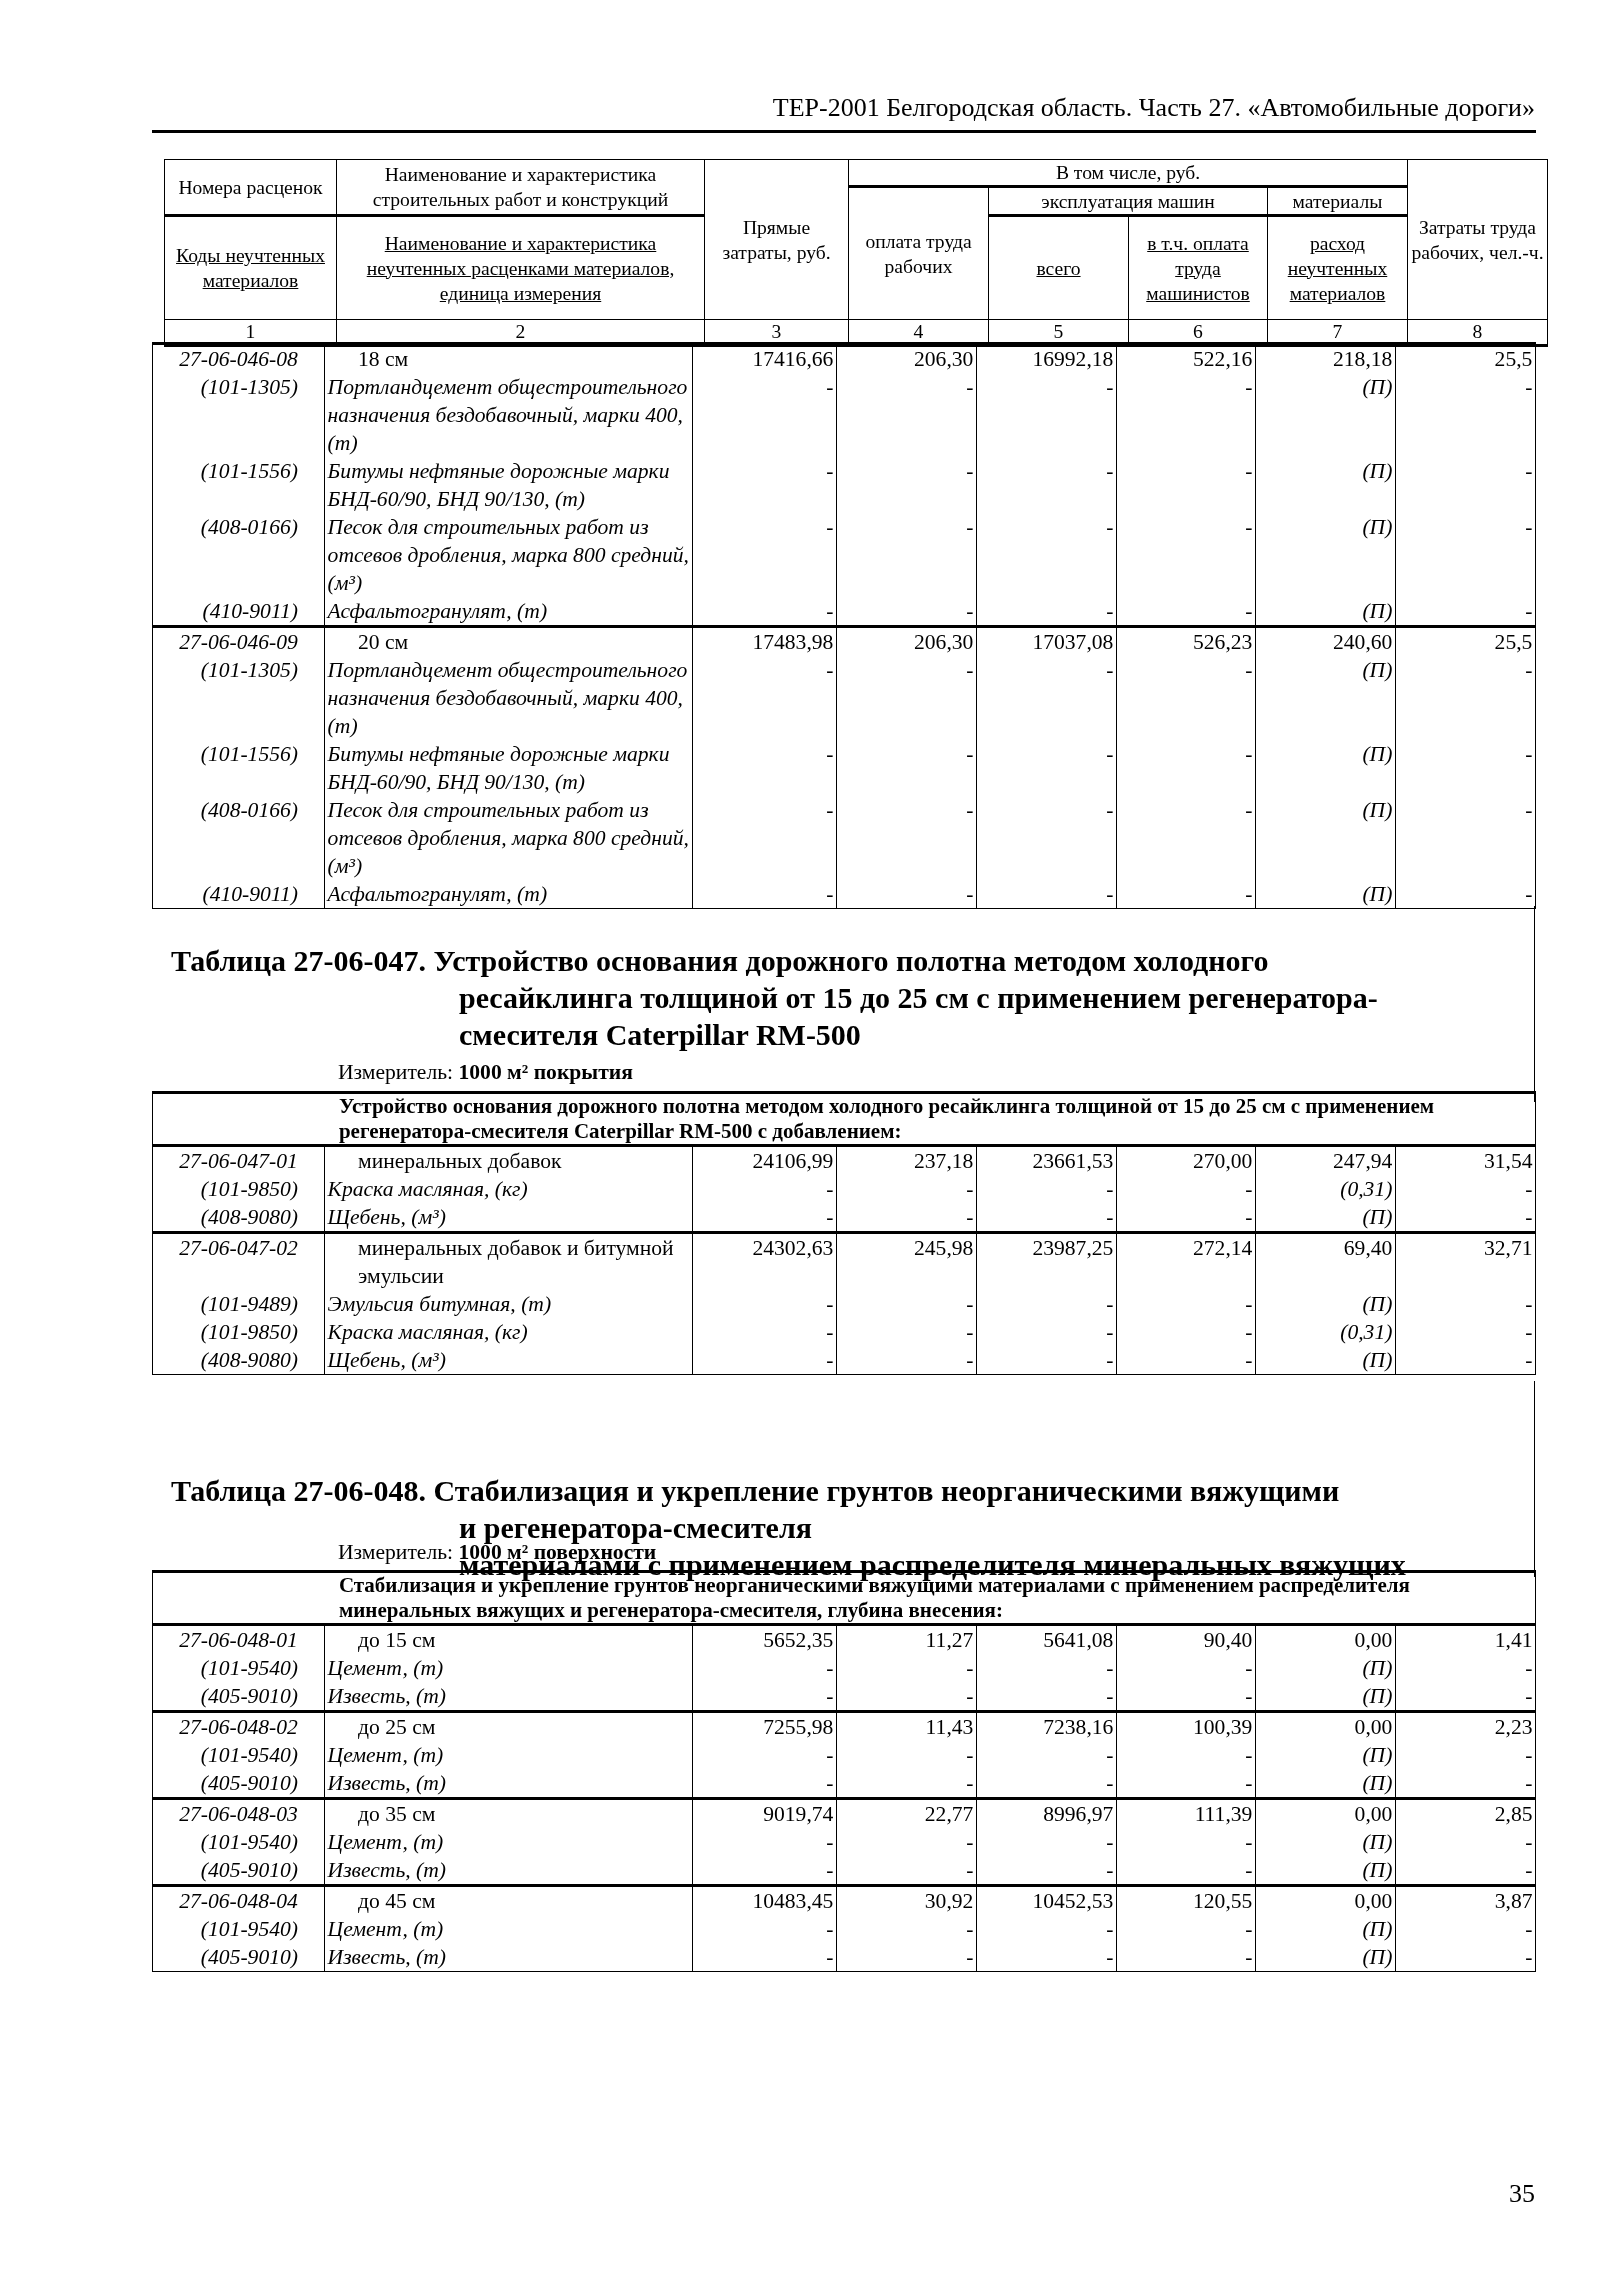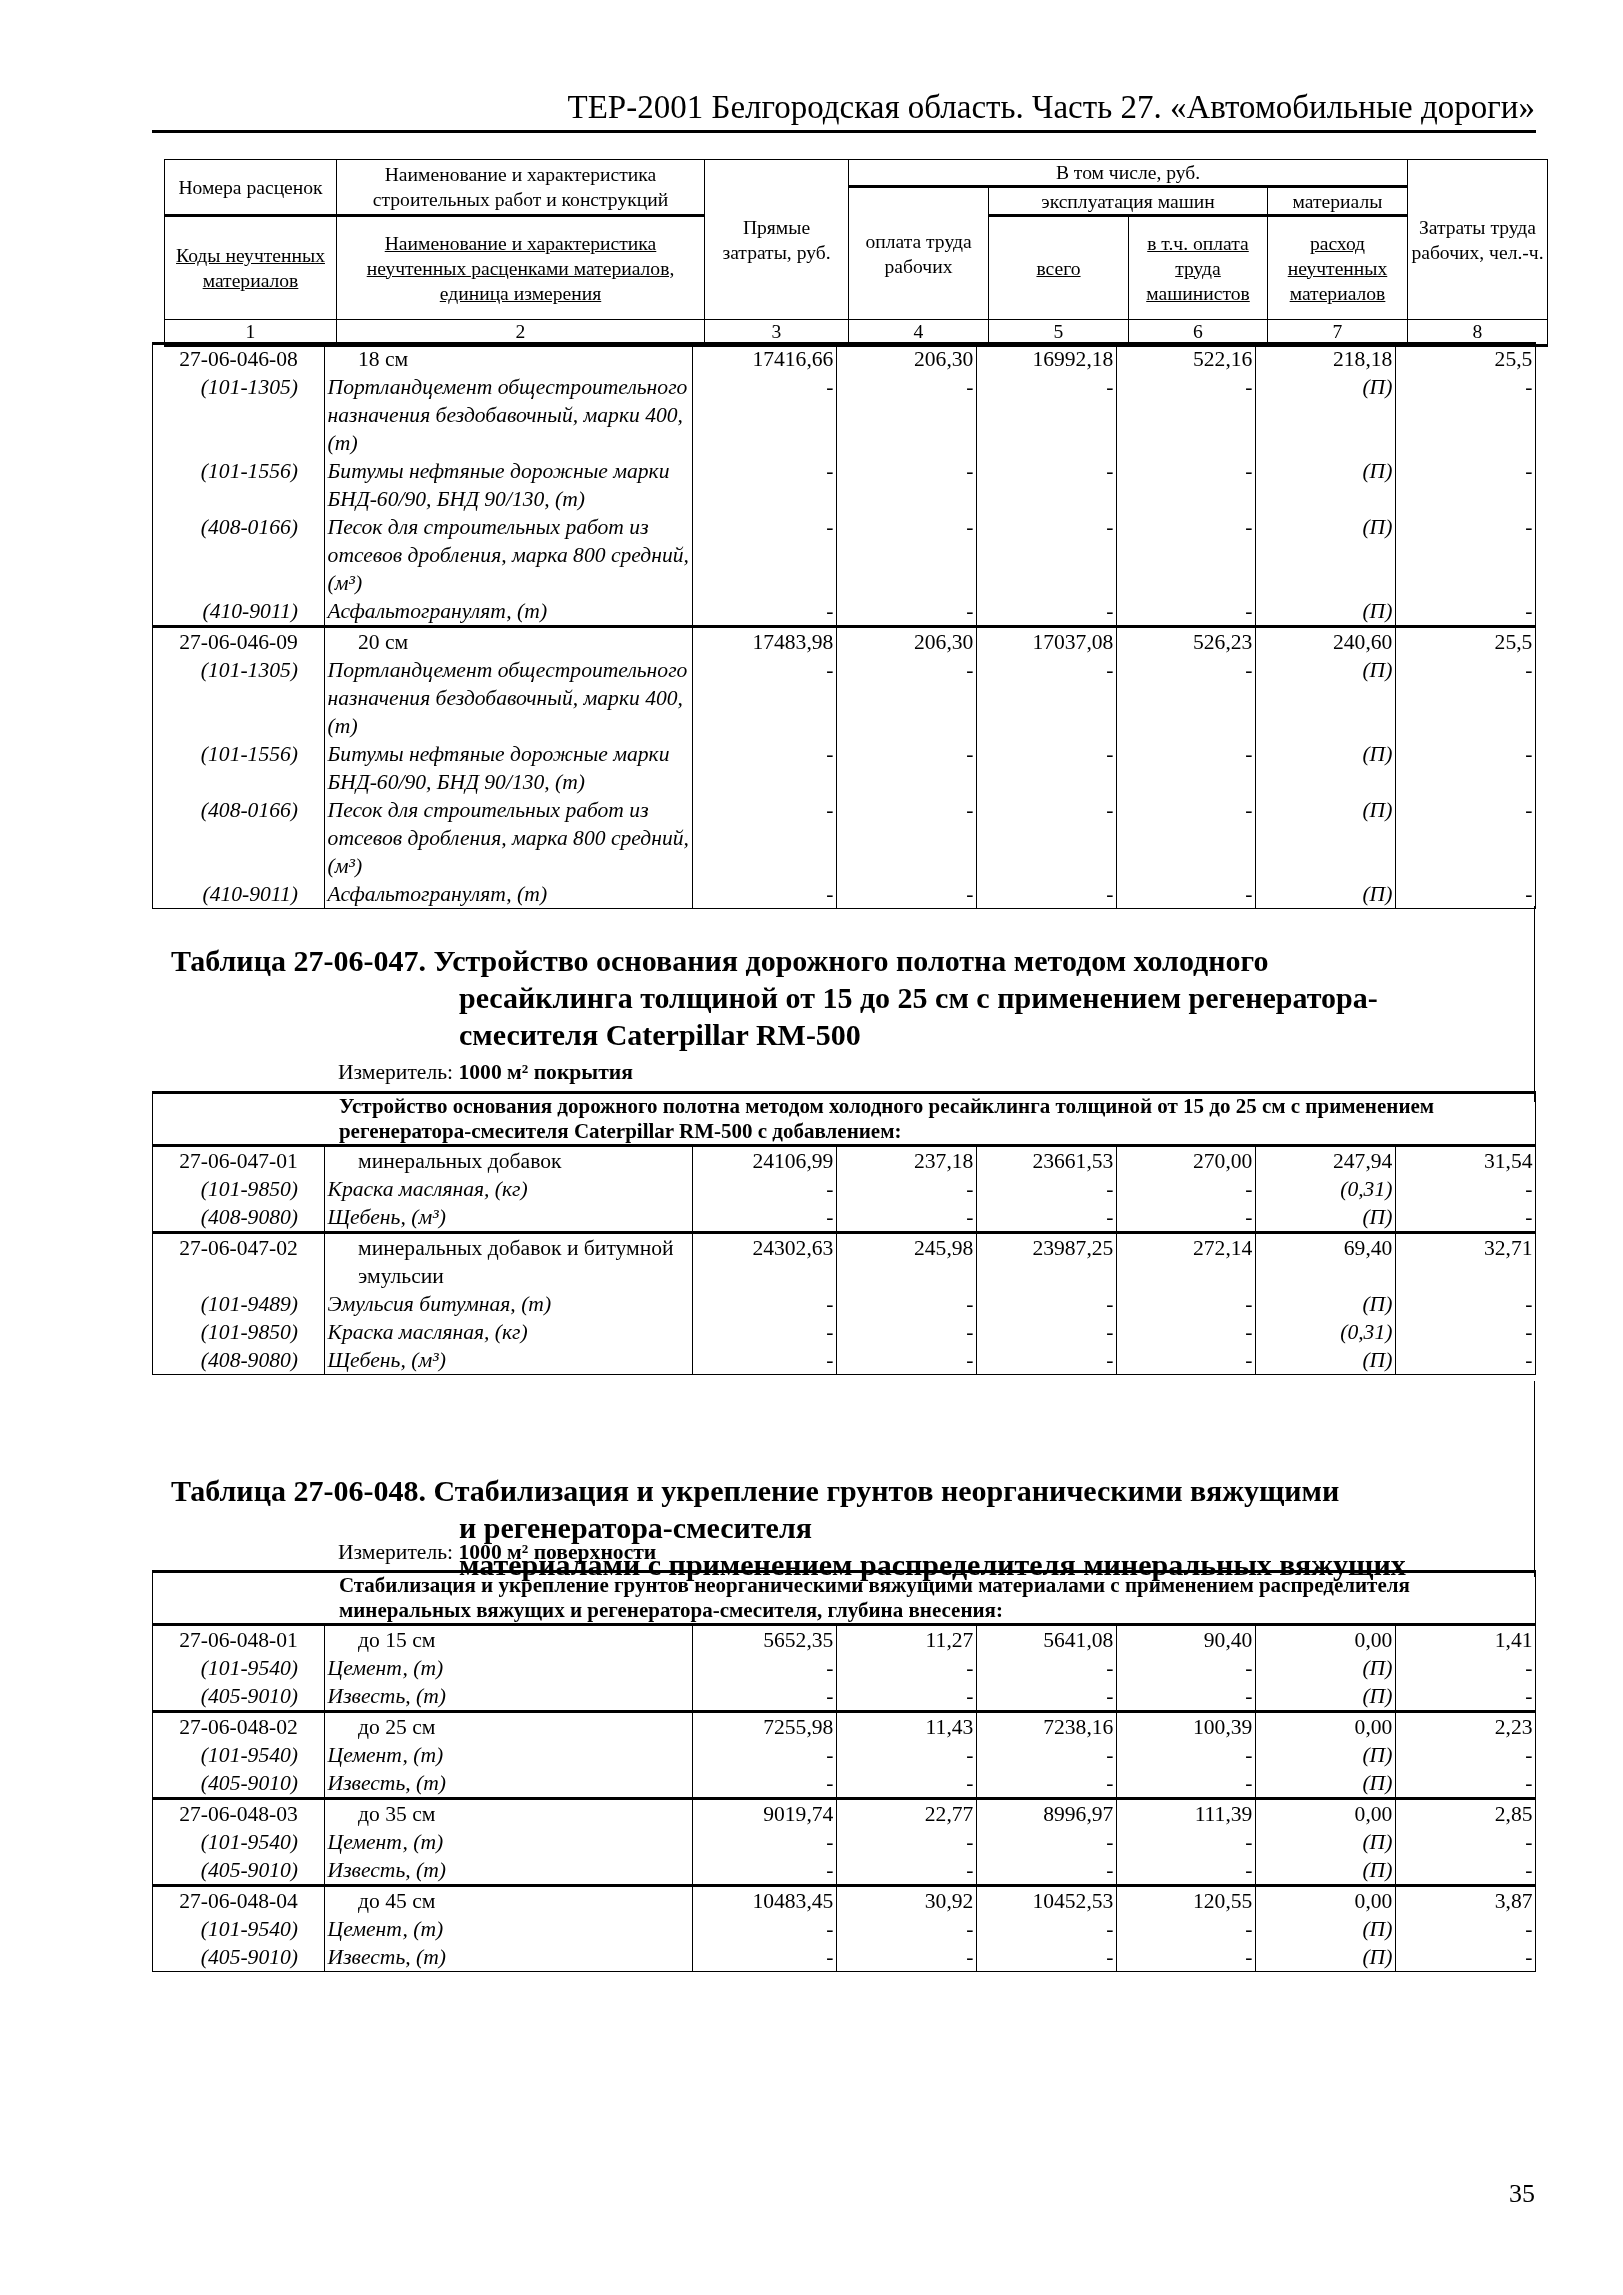--- a/index.html
+++ b/index.html
@@ -1,27 +1,27 @@
 <!DOCTYPE html>
 <html style="font-size:10.5px"><head>
 <meta charset="utf-8">
 <style>
   html,body{margin:0;padding:0;background:#fff;}
   body{width:1623px;height:2295px;position:relative;overflow:hidden;font-family:"Liberation Serif","DejaVu Serif",serif;color:#000;}
-  .running-head{position:absolute;top:92px;right:88px;font-size:33px;line-height:31px;}
+  .running-head{position:absolute;top:92px;right:88px;font-size:26px;line-height:31px;}
   .head-rule{position:absolute;top:130px;left:152px;width:1384px;height:2.6px;background:#000;}
   table{border-collapse:collapse;table-layout:fixed;position:absolute;left:152px;width:1384px;}
   td,th{font-weight:normal;padding:0 2.6px;font-size:21.6px;line-height:28px;vertical-align:top;}
   .hdr th{border:1.3px solid #000;text-align:center;vertical-align:middle;font-size:19.6px;line-height:25px;}
   .hdr th.thick-b{border-bottom:3.3px solid #000;}
   .hdr tr.nums th{line-height:23.6px;border-bottom:3.3px solid #000;}
   .body td{border-left:1.3px solid #000;border-right:1.3px solid #000;}
   .body tr.grp-start td{border-top:3.3px solid #000;}
   .body tr.grp-last td{border-bottom:1.3px solid #000;}
-  .c1{text-align:center;}
+  .c1{text-align:center;font-style:italic;}
   .c1.ital{text-align:right;font-style:italic;padding-right:26px;}
   .c2{text-align:left;}
   .c2.work{padding-left:33px;}
   .c2.ital{font-style:italic;margin-left:48px;}
   .num{text-align:right;}
   .ital{font-style:italic;}
   .tbl-title{position:absolute;left:171px;font-weight:bold;font-size:30px;line-height:37px;}
   .tbl-title .cont{display:block;padding-left:288px;}
   .measure{position:absolute;left:338px;font-size:21.6px;line-height:26px;}
   .measure b{font-weight:bold;}

